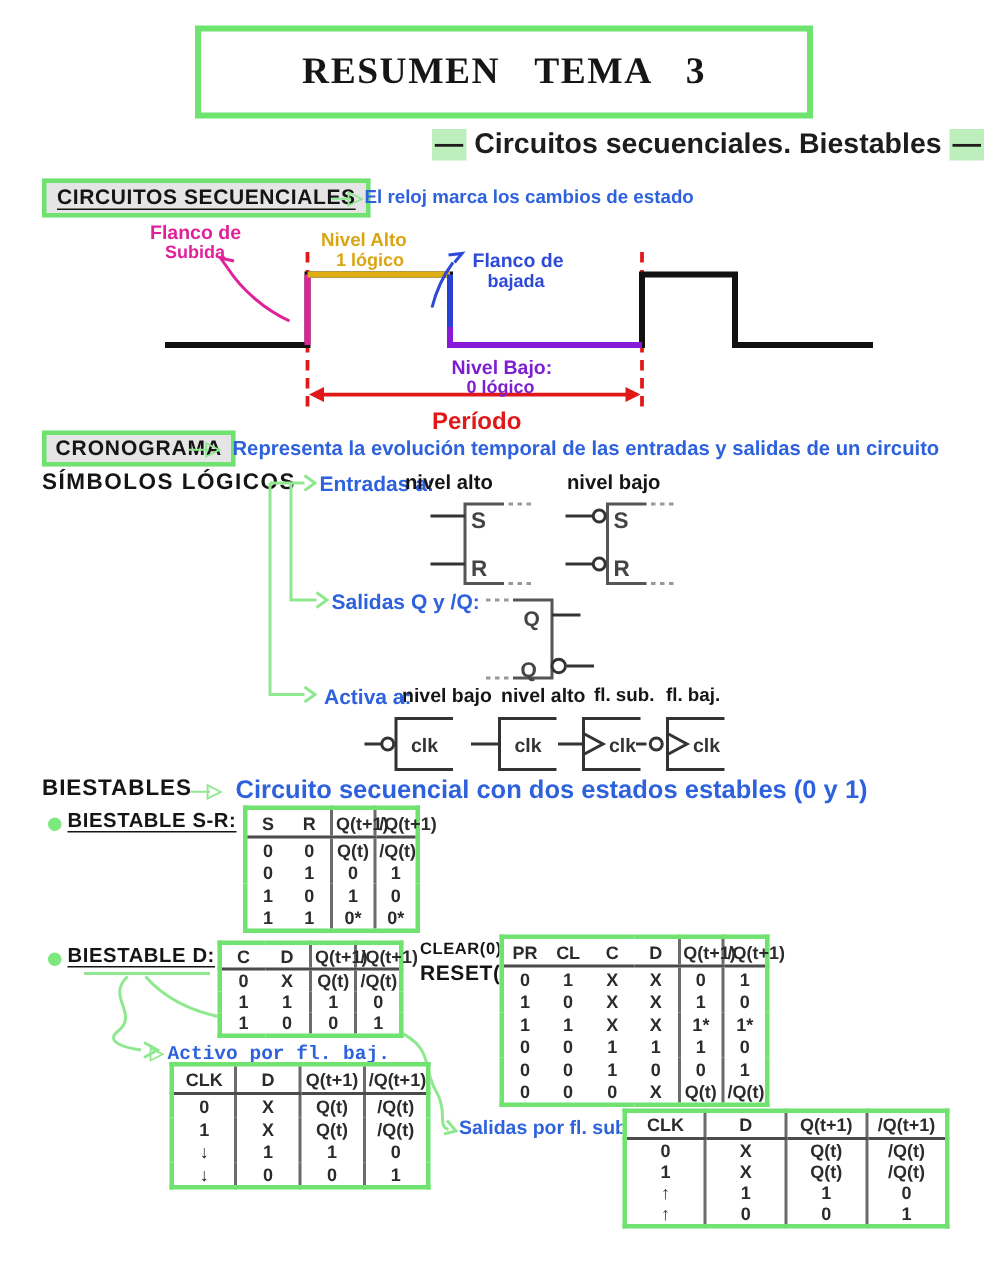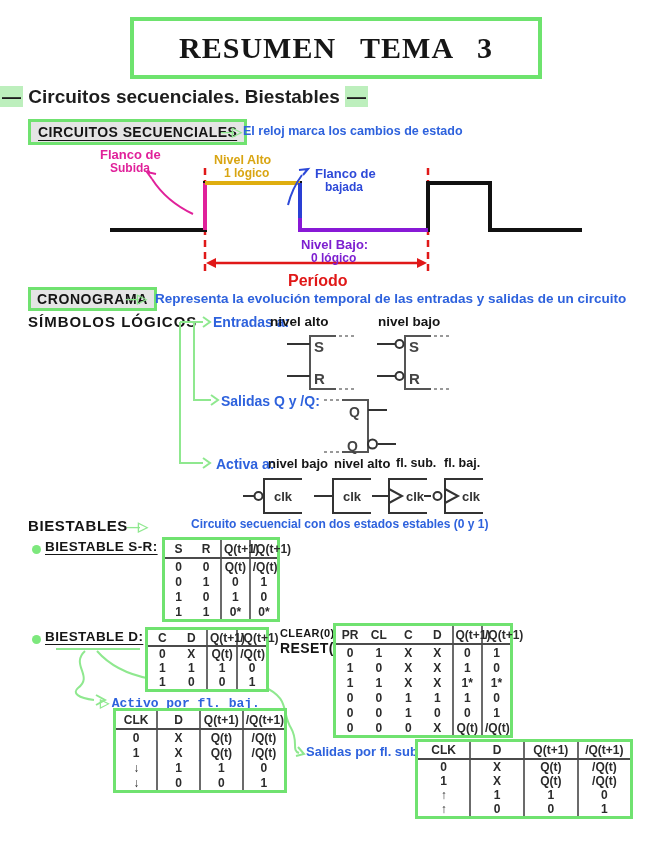--- a/index.html
+++ b/index.html
@@ -8,23 +8,23 @@
   .abs{position:absolute;}
   .hwk{color:#151515;font-weight:700;}
   .hwb{color:#2e62dd;font-weight:600;}
   .garrow{color:#8fe88f;font-weight:700;letter-spacing:-2px;}
   .greenbox{border:3px solid #70e270;background:#e5e5e5;padding:1px 7px;}
   .seclabel{font-weight:800;letter-spacing:.4px;text-decoration:underline;text-underline-offset:3px;}
   .bullet{width:9px;height:9px;border-radius:50%;background:#7de87d;}
   
   #title-box{left:130px;top:17px;width:404px;height:54px;border:4px solid #6ee36e;
              display:flex;align-items:center;justify-content:center;}
-  #title-box span{font-family:"Liberation Serif",serif;font-weight:700;font-size:30px;
+  #title-box span{font-family:"Liberation Serif",serif;font-weight:700;font-size:25px;
                   letter-spacing:1px;word-spacing:16px;color:#161616;}
-  #subtitle{left:0;top:86px;width:576px;text-align:left;font-size:19px;font-weight:700;color:#1d1d1d;}
+  #subtitle{left:0;top:86px;width:656px;text-align:right;font-size:19px;font-weight:700;color:#1d1d1d;}
   #subtitle .dash{background:#bdefbd;padding:0 2px;}
   
   table.nt{border-collapse:collapse;border:3px solid #70e270;background:#fff;
            font-family:"Liberation Sans",sans-serif;font-weight:700;color:#2b2b2b;table-layout:fixed;}
   table.nt th{border-bottom:2px solid #4b4b4b;padding:0 2px;font-size:12px;}
   table.nt td{text-align:center;padding:0 2px;font-size:12px;}
   table.nt th.sep,table.nt td.sep{border-left:2px solid #6b6b6b;}
   .t-sr{width:118px;} .t-sr th{height:17px;} .t-sr td{height:15px;}
   .t-d{width:124px;font-size:11px;} .t-d th{height:15px;font-size:11.5px;} .t-d td{height:13px;font-size:11.5px;}
   .t-pr{width:180px;} .t-pr th{height:17px;} .t-pr td{height:15px;}
@@ -168,21 +168,21 @@
   <span class="abs hwk" style="left:378px;top:314px;font-size:13.5px;">nivel bajo</span>
   <span class="abs hwb" style="left:221px;top:393px;font-size:14px;">Salidas Q y /Q:</span>
   <span class="abs hwb" style="left:216px;top:456px;font-size:14px;">Activa a:</span>
   <span class="abs hwk" style="left:268px;top:456px;font-size:13px;">nivel bajo</span>
   <span class="abs hwk" style="left:334px;top:456px;font-size:13px;">nivel alto</span>
   <span class="abs hwk" style="left:396px;top:456px;font-size:12.5px;">fl. sub.</span>
   <span class="abs hwk" style="left:444px;top:456px;font-size:12.5px;">fl. baj.</span>
 
   <span class="abs hwk" style="left:28px;top:517px;font-size:15px;font-weight:800;letter-spacing:.6px;">BIESTABLES</span>
   <span class="abs garrow" style="left:127px;top:519px;font-size:13px;">—▷</span>
-  <span class="abs hwb" style="left:157px;top:517px;font-size:12px;margin-left:34px;">Circuito secuencial con dos estados estables (0 y 1)</span>
+  <span class="abs hwb" style="left:157px;top:517px;font-size:17px;">Circuito secuencial con dos estados estables (0 y 1)</span>
 
   <div class="abs bullet" style="left:32px;top:545px;"></div>
   <span class="abs hwk seclabel" style="left:45px;top:539px;font-size:13.5px;">BIESTABLE S-R:</span>
   <table class="abs nt t-sr" style="left:162px;top:537px;">
       <tbody>
         <tr>
           <th>S</th>
           <th>R</th>
           <th class="sep">Q(t+1)</th>
           <th class="sep">/Q(t+1)</th>

